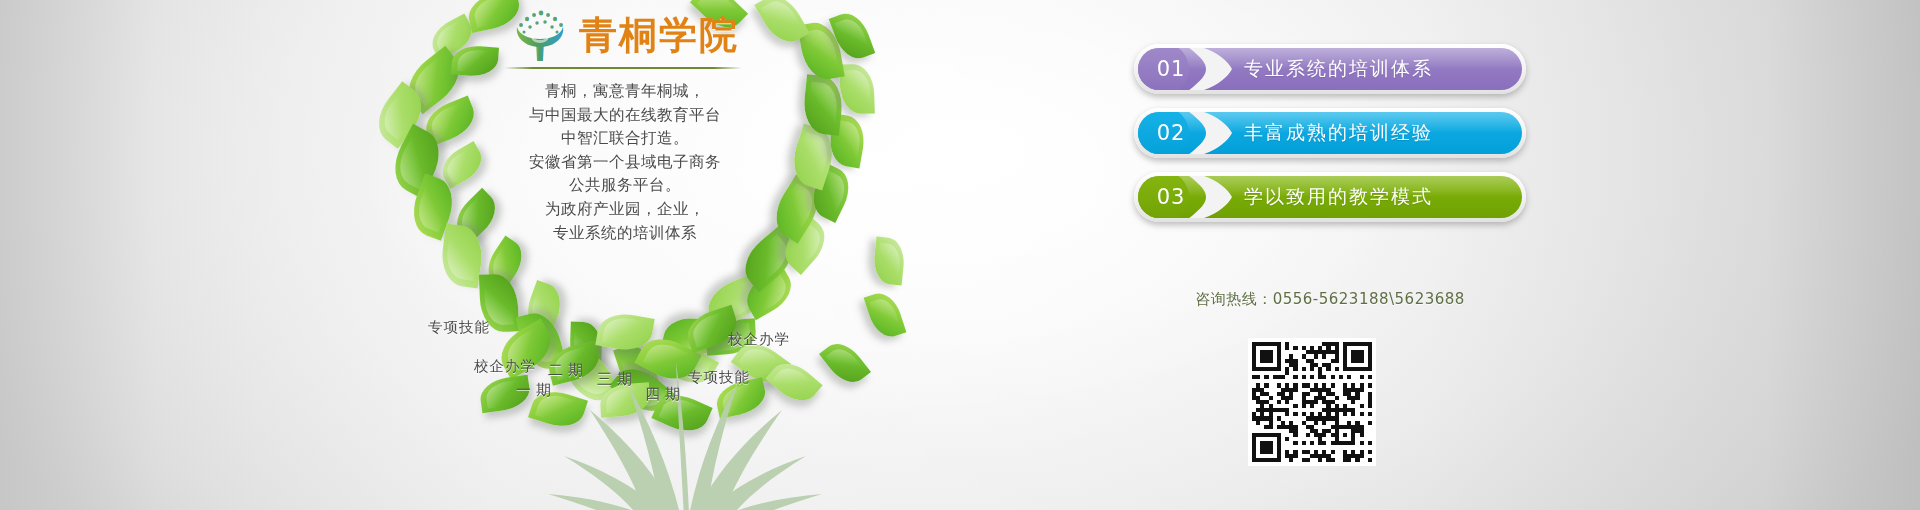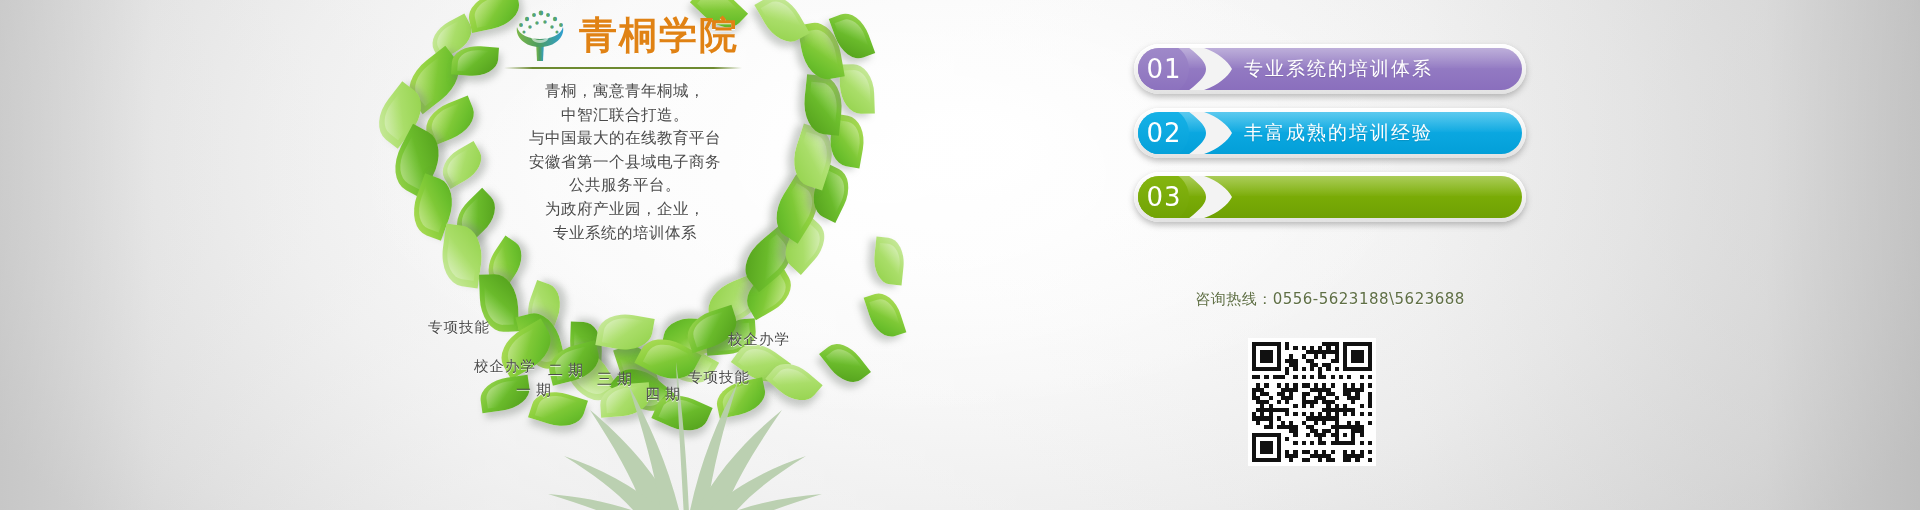--- a/index.html
+++ b/index.html
@@ -188,28 +188,28 @@
   .pill-lens {
     position: absolute;
     left: 46px;
     top: -4px;
     width: 48px;
     height: 50px;
     z-index: 2;
   }
   .pill-num {
     position: absolute;
-    left: 0;
+    left: 7px;
     top: -5px;
     width: 52px;
     height: 52px;
     display: flex;
     align-items: center;
     justify-content: center;
-    font-size: 26px;
+    font-size: 21px;
     color: #ffffff;
     letter-spacing: 1px;
     z-index: 4;
   }
   .pill-text {
     margin-left: 106px;
     font-size: 19px;
     color: #ffffff;
     letter-spacing: 2px;
     z-index: 4;
@@ -365,22 +365,22 @@
           </g>
         </g>
       </svg>
       <div class="logo-name">青桐学院</div>
     </div>
     <div class="logo-rule"></div>
   </div>
 
   <div class="desc">
     <div>青桐，寓意青年桐城，</div>
+    <div>与中国最大的在线教育平台</div>
     <div>中智汇联合打造。</div>
-    <div>与中国最大的在线教育平台</div>
     <div>安徽省第一个县域电子商务</div>
     <div>公共服务平台。</div>
     <div>为政府产业园，企业，</div>
     <div>专业系统的培训体系</div>
   </div>
 
   <div id="ground-labels">
       <div class="ground-label" style="left: 428px; top: 318px;">专项技能</div>
       <div class="ground-label" style="left: 474px; top: 357px;">校企办学</div>
       <div class="ground-label" style="left: 728px; top: 330px;">校企办学</div>
@@ -415,20 +415,21 @@
       </div>
     </div>
 
     <div class="pill-outer pill-3">
       <div class="pill-inner">
         <div class="pill-badge"></div>
         <svg class="pill-lens" viewBox="0 0 48 50">
           <path d="M0 0 C26 2 42 14 48 25 C42 36 26 48 0 50 C16 38 22 32 22 25 C22 18 16 12 0 0 Z" fill="#f3f3f3"></path>
         </svg>
         <div class="pill-num">03</div>
+        <div class="pill-text">学以致用的教学模式</div>
       </div>
     </div>
 
   </div>
 
   <div class="hotline">咨询热线：0556-5623188\5623688</div>
 
   <div class="qr">
     <div class="qr-grid" id="qr-grid">
         <i class="on"></i>

